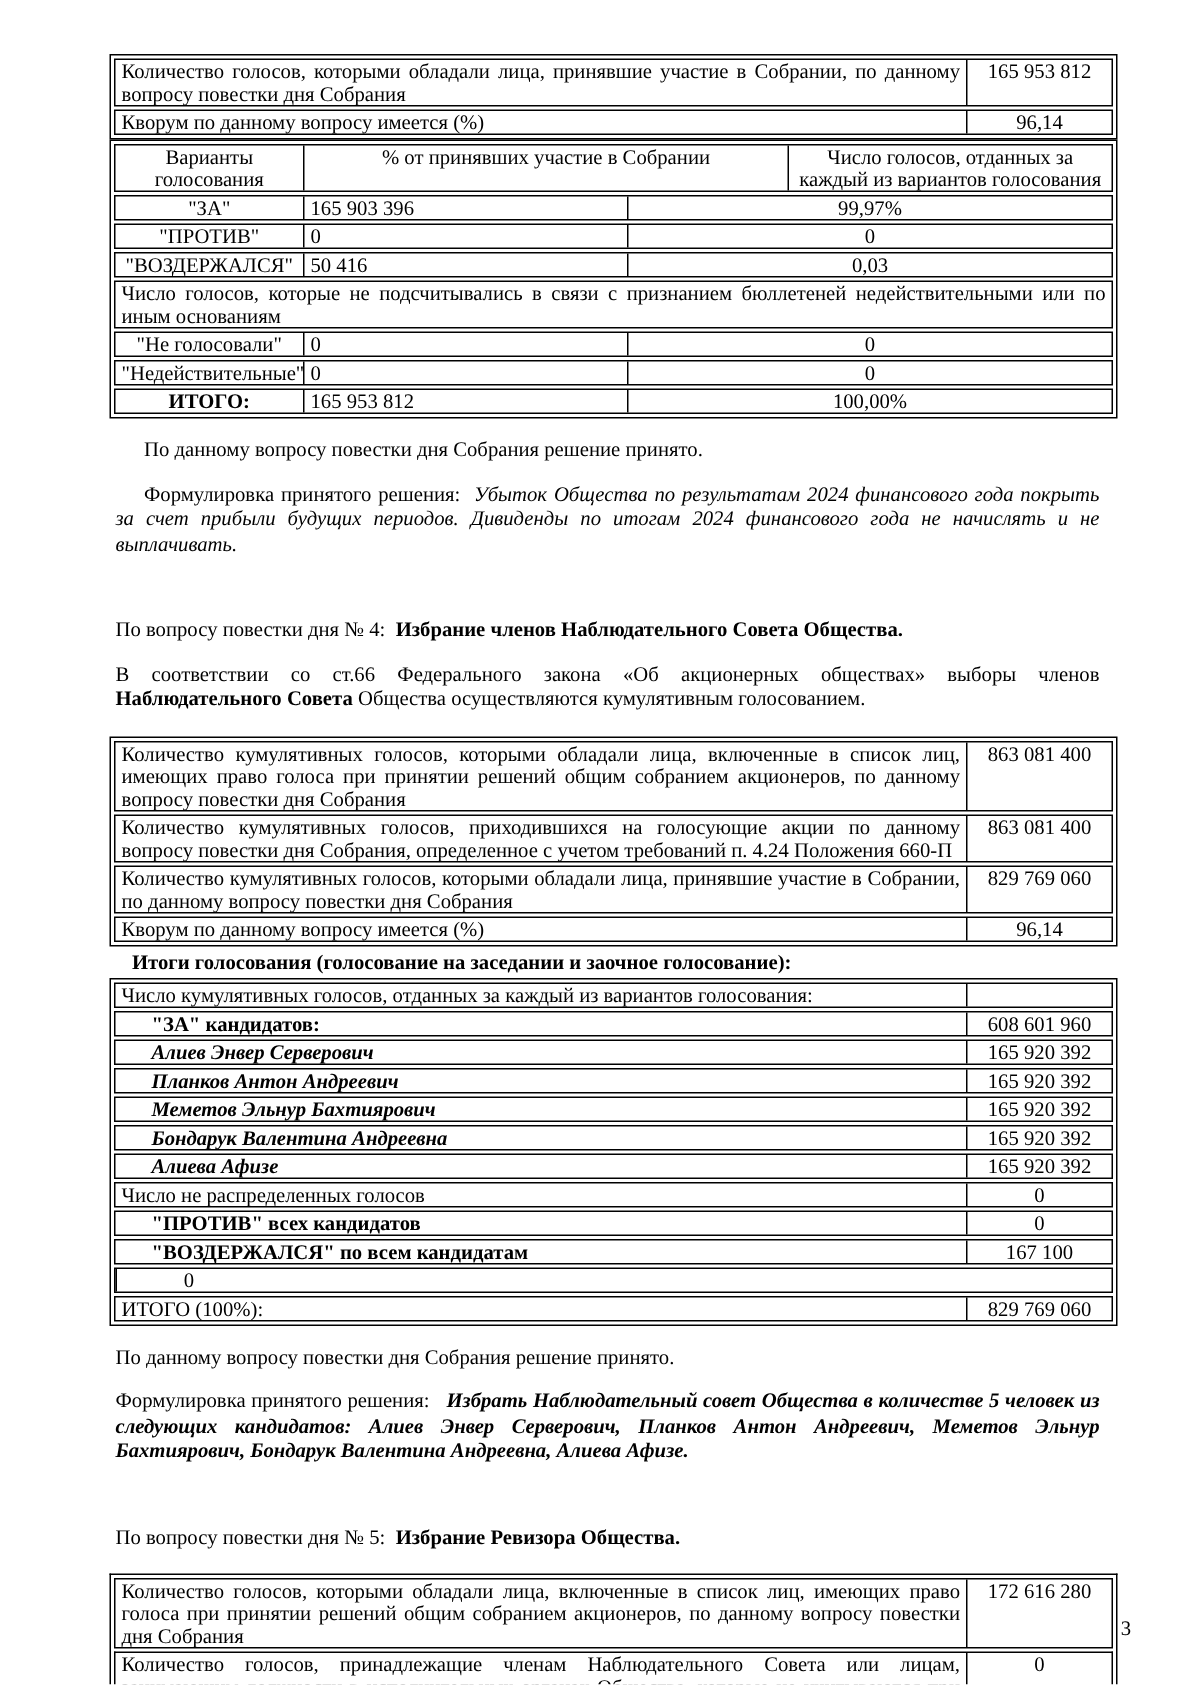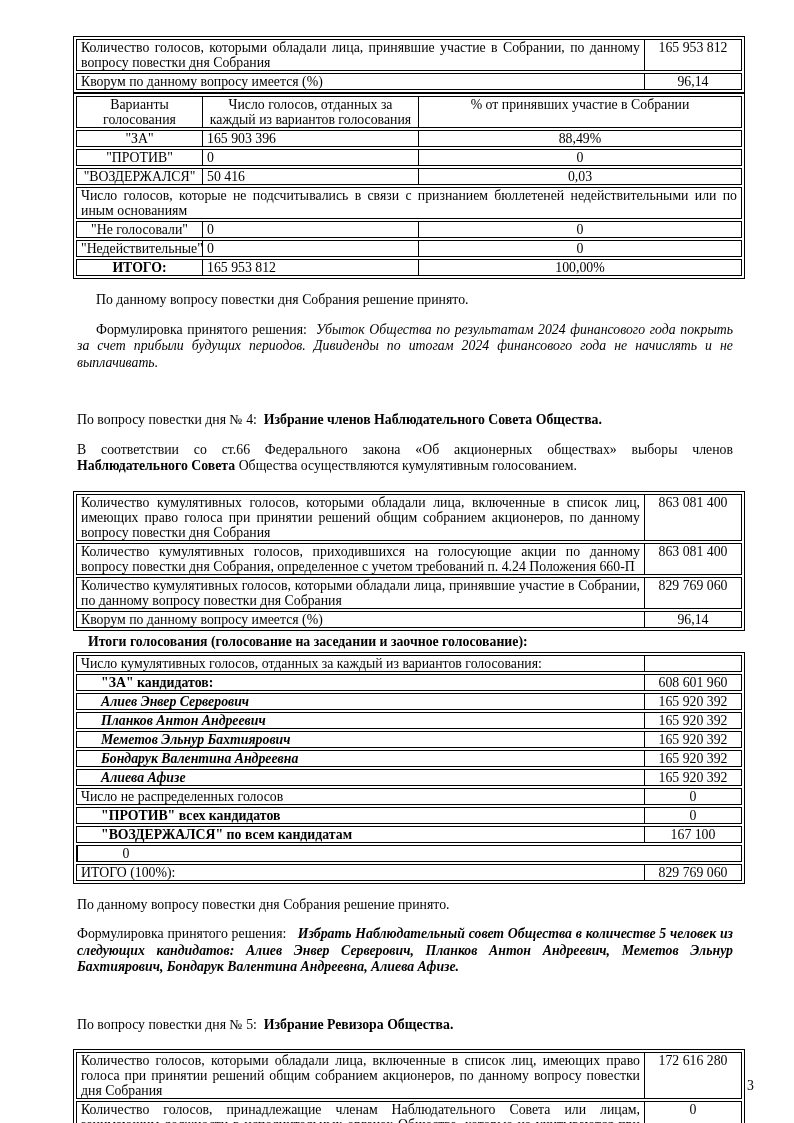--- a/index.html
+++ b/index.html
@@ -60,27 +60,27 @@
       <div class="trow">
         <div class="cell lab">Кворум по данному вопросу имеется (%)</div>
         <div class="cell val">96,14</div>
       </div>
     </div>
 
 
     <div class="tbl">
       <div class="trow hdr">
         <div class="cell vc1">Варианты голосования</div>
+        <div class="cell vc3">% от принявших участие в Собрании</div>
         <div class="cell vc2">Число голосов, отданных за каждый из вариантов голосования</div>
-        <div class="cell vc3">% от принявших участие в Собрании</div>
       </div>
       <div class="trow">
         <div class="cell vc1">"ЗА"</div>
         <div class="cell vc2">165 903 396</div>
-        <div class="cell vc3">88,49%</div>
+        <div class="cell vc3">99,97%</div>
       </div>
       <div class="trow">
         <div class="cell vc1">"ПРОТИВ"</div>
         <div class="cell vc2">0</div>
         <div class="cell vc3">0</div>
       </div>
       <div class="trow">
         <div class="cell vc1">"ВОЗДЕРЖАЛСЯ"</div>
         <div class="cell vc2">50 416</div>
         <div class="cell vc3">0,03</div>

